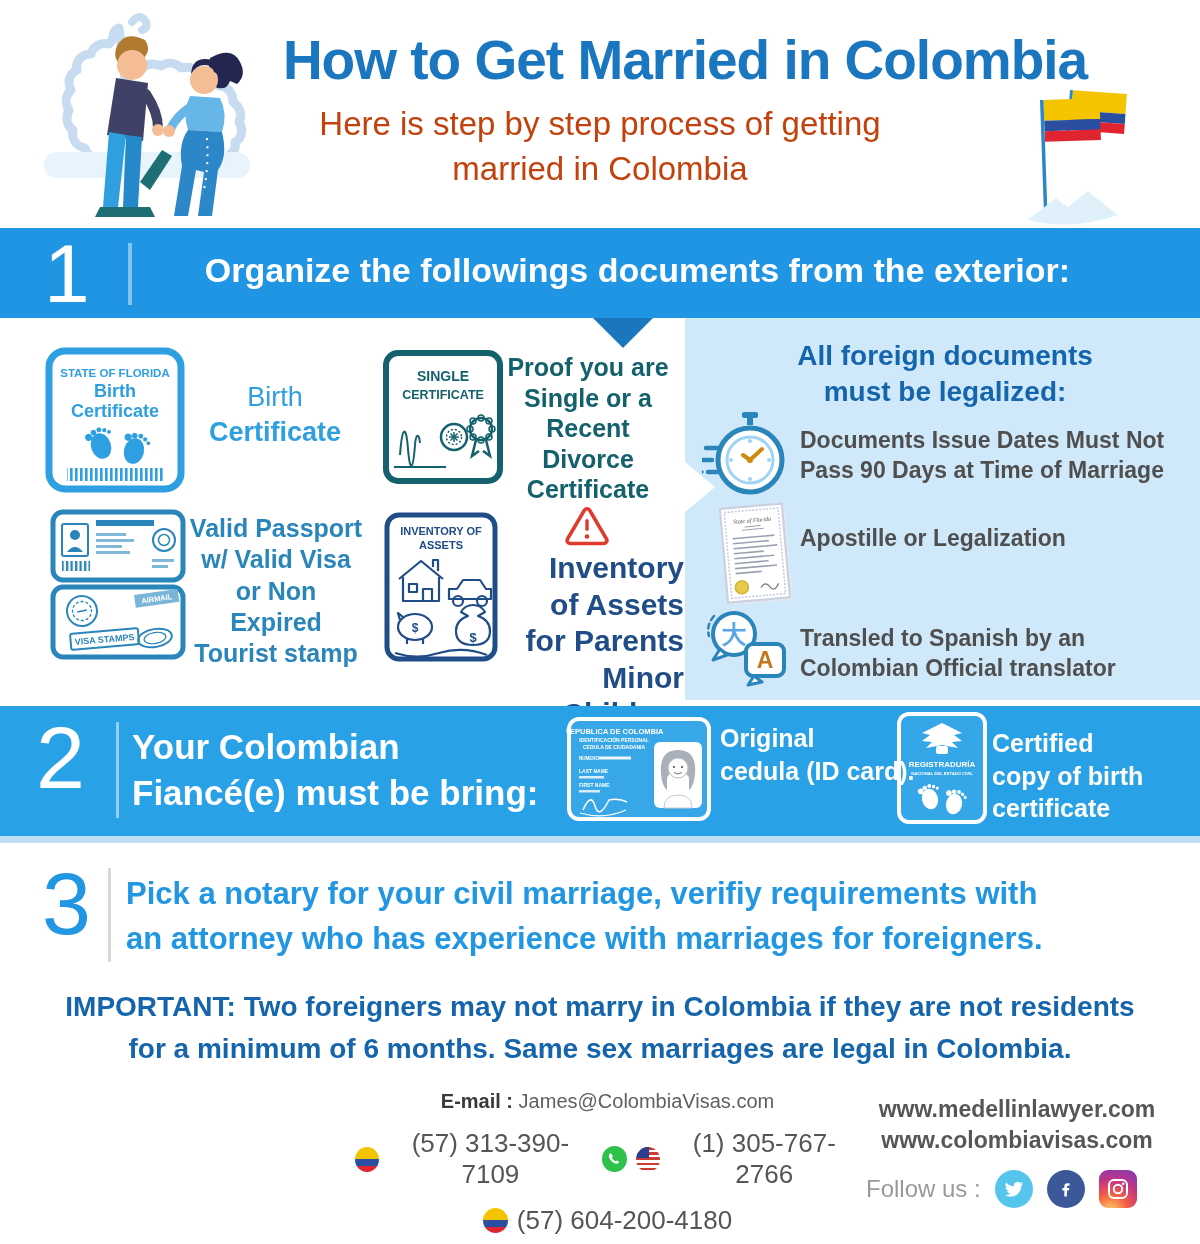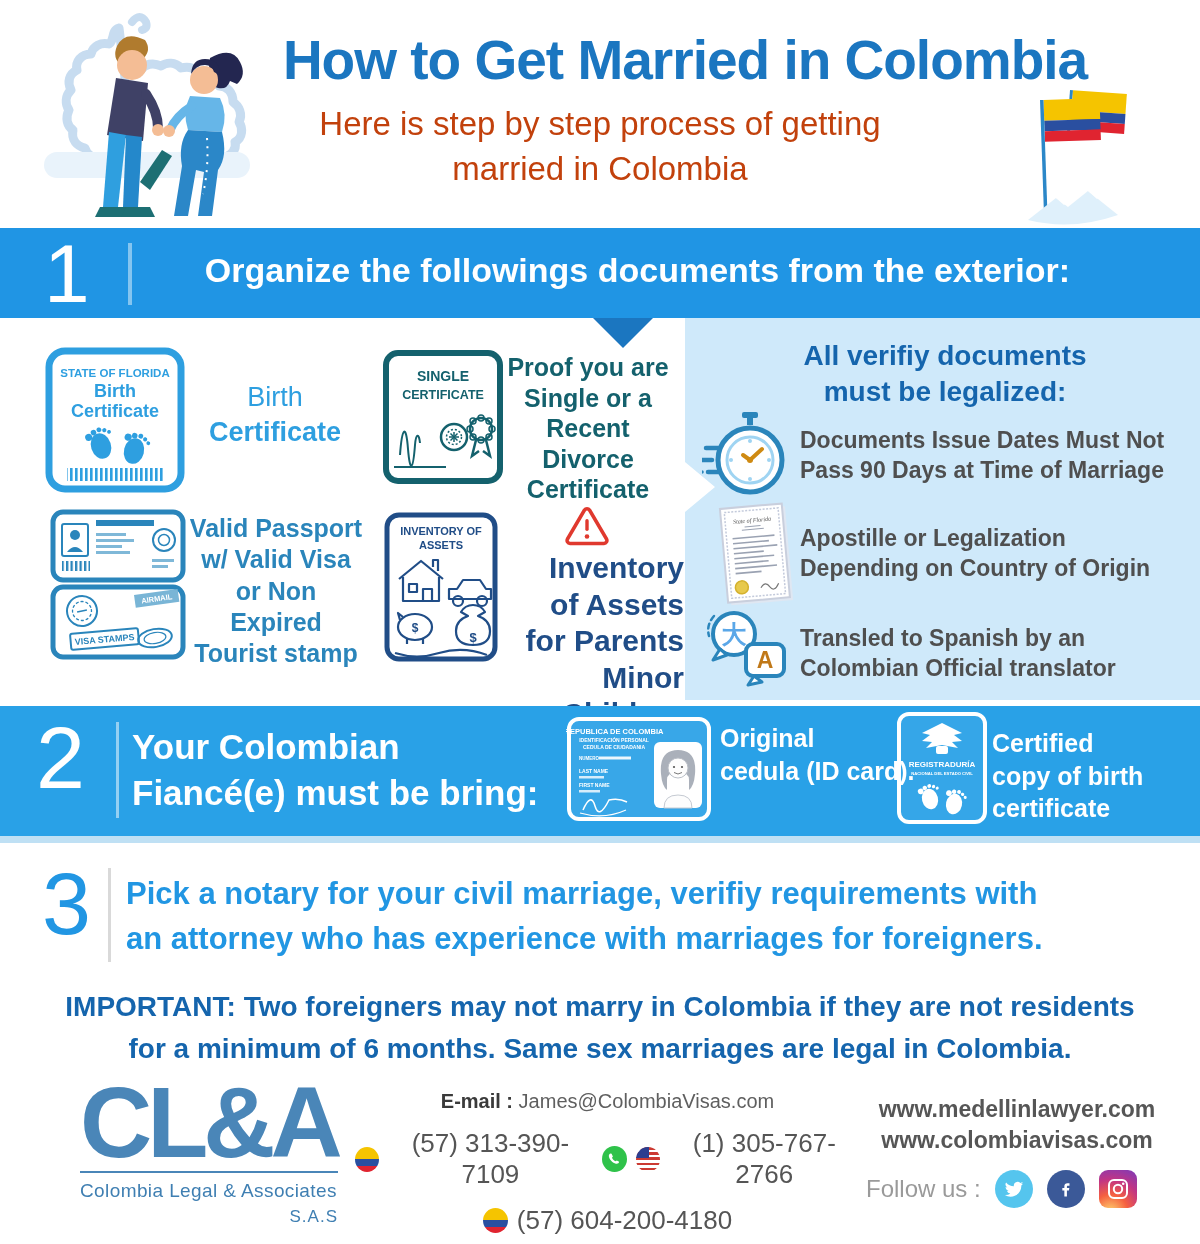--- a/index.html
+++ b/index.html
@@ -296,21 +296,21 @@
     <circle cx="23" cy="31.5" r="2.3" fill="#e0392e"></circle>
   </svg>
   <div id="inventory-label" class="abs">
     <div>Inventory</div>
     <div>of Assets</div>
     <div>for Parents</div>
     <div class="b">Minor Children</div>
   </div>
 
   <div id="legal-heading" class="abs">
-    <div>All verifiy documents</div>
+    <div>All foreign documents</div>
     <div>must be legalized:</div>
   </div>
 
   <svg id="li1" class="abs" width="90" height="88" viewBox="0 0 90 88">
     <rect x="40" y="2" width="16" height="6" rx="2" fill="#2a85bb"></rect>
     <rect x="45" y="8" width="6" height="7" fill="#2a85bb"></rect>
     <circle cx="48" cy="50" r="32" fill="#fff" stroke="#2a85bb" stroke-width="5"></circle>
     <circle cx="48" cy="50" r="23" fill="none" stroke="#9fd4f2" stroke-width="3"></circle>
     <g fill="#9fd4f2">
         <circle cx="48" cy="31" r="2"></circle>
@@ -351,21 +351,20 @@
           <rect x="20" y="63" width="34" height="1.6"></rect>
         <rect x="20" y="68" width="42" height="1.6"></rect>
           <rect x="20" y="73" width="26" height="1.6"></rect>
         </g>
       <circle cx="25" cy="88" r="6.5" fill="#e7c94c" stroke="#d4b12e" stroke-width="1.5"></circle>
       <path d="M44,90 q5,-7 9,0 q4,6 9,-3" fill="none" stroke="#777" stroke-width="1.2"></path>
     </g>
   </svg>
   <div id="lt2" class="legal-text">
     <div>Apostille or Legalization</div>
-    <div>Depending on Country of Origin</div>
   </div>
 
   <svg id="li3" class="abs" width="88" height="82" viewBox="0 0 88 82">
     <path d="M12,10 q-8,9 -5,20" fill="none" stroke="#2a85bb" stroke-width="2.5" stroke-dasharray="5 4" stroke-linecap="round"></path>
     <circle cx="32" cy="28" r="21" fill="#fff" stroke="#2a85bb" stroke-width="4"></circle>
     <path d="M18,43 l-7,11 l14,-5 z" fill="#fff" stroke="#2a85bb" stroke-width="3" stroke-linejoin="round"></path>
     <text x="32" y="37" text-anchor="middle" font-size="25" font-weight="700" fill="#5aa7e8">大</text>
     <rect x="44" y="38" width="38" height="32" rx="7" fill="#fff" stroke="#2a85bb" stroke-width="4"></rect>
     <path d="M52,70 l-6,9 l14,-3 z" fill="#fff" stroke="#2a85bb" stroke-width="3" stroke-linejoin="round"></path>
     <text x="63" y="62" text-anchor="middle" font-size="23" font-weight="800" fill="#c07818">A</text>
@@ -443,26 +442,20 @@
   <div id="s3-text" class="abs">
     <div>Pick a notary for your civil marriage, verifiy requirements with</div>
     <div>an attorney who has experience with marriages for foreigners.</div>
   </div>
 
   <div id="important" class="abs">
     <div>IMPORTANT: Two foreigners may not marry in Colombia if they are not residents</div>
     <div>for a minimum of 6 months. Same sex marriages are legal in Colombia.</div>
   </div>
 
-  <div id="logo" class="abs">
-    <div id="logo-acronym">CL&amp;A</div>
-    <div id="logo-line"></div>
-    <div id="logo-name">Colombia Legal &amp; Associates</div>
-    <div id="logo-suffix">S.A.S</div>
-  </div>
 
   <div id="contact" class="abs">
     <div class="email-line">
       <span class="email-label">E-mail :</span>
       <span>James@ColombiaVisas.com</span>
     </div>
     <div class="phone-line">
       <span class="flag-co"></span>
       <span>(57) 313-390-7109</span>
       <span class="wa">

